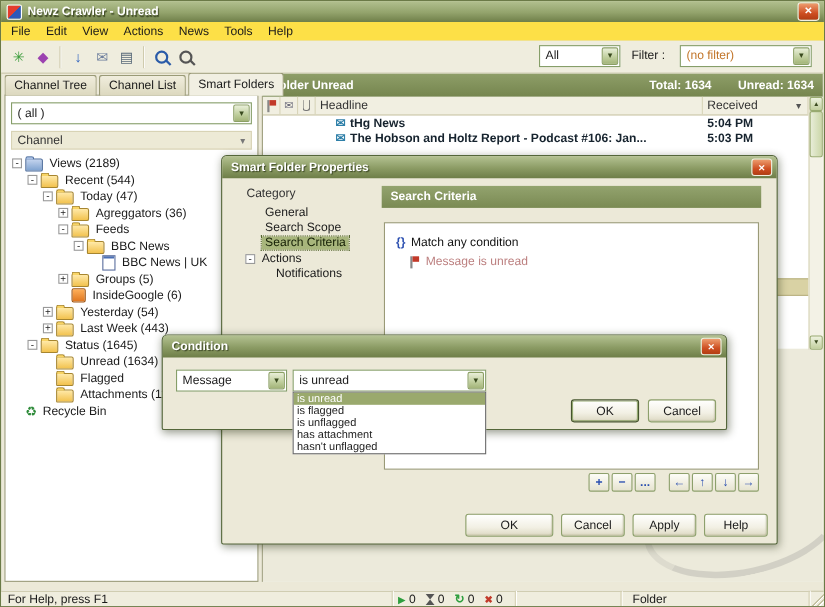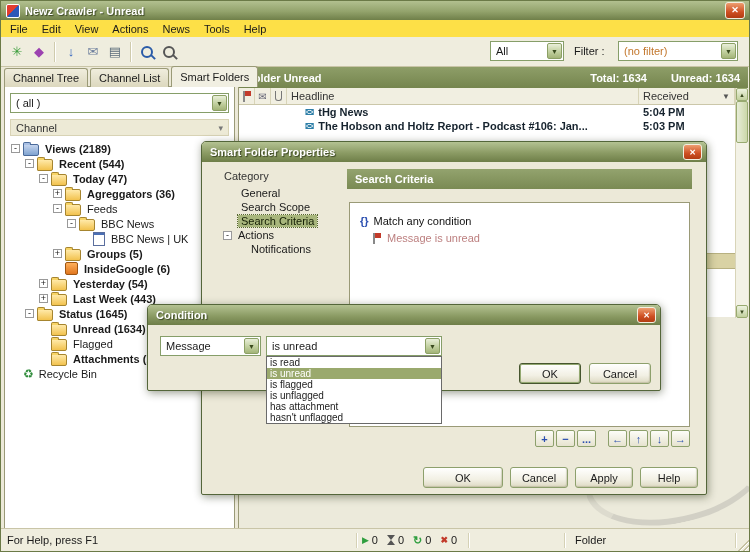--- a/index.html
+++ b/index.html
@@ -45,21 +45,21 @@
   
   .left-panel{position:absolute;top:85px;left:3px;width:231px;bottom:22px;background:#ffffff;border:1px solid #9A9A77;box-sizing:border-box}
   .scope-combo{position:absolute;top:6px;left:5px;right:5px}
   .channel-header{position:absolute;top:32px;left:5px;right:5px;height:17px;background:#EDEAD6;border:1px solid #D8D3B5;display:flex;align-items:center;padding:0 5px;color:#333;box-sizing:border-box}
   .channel-sort{margin-left:auto;color:#777;font-size:9px}
   .tree{position:absolute;top:54px;left:2px;right:2px;bottom:2px;overflow:hidden}
   .tree-item{height:15px;display:flex;align-items:center;white-space:nowrap}
   .expander{flex:none;width:9px;height:9px;background:#fff;border:1px solid #999;font-size:9px;line-height:7px;text-align:center;color:#222;margin-right:3px;box-sizing:border-box}
   .no-exp>.expander{visibility:hidden}
   .ti-label{padding:0 2px}
-  .bold>.ti-label{font-weight:bold}
+  .bold>.ti-label{font-weight:normal}
   .lvl0{padding-left:4px}.lvl1{padding-left:18px}.lvl2{padding-left:32px}.lvl3{padding-left:46px}.lvl4{padding-left:60px}.lvl5{padding-left:74px}
   .ico{flex:none;margin-right:4px;position:relative}
   .folder{width:14px;height:10px;background:linear-gradient(#FFE9A8,#F2C24E);border:1px solid #A6852F;border-radius:1px 2px 2px 1px;margin-top:3px}
   .folder::before{content:"";position:absolute;top:-3px;left:-1px;width:6px;height:2px;background:#F8D465;border:1px solid #A6852F;border-bottom:none;border-radius:2px 2px 0 0}
   .views-folder{width:14px;height:10px;background:linear-gradient(#C4D4EE,#7FA3D0);border:1px solid #4A6A9A;border-radius:1px 2px 2px 1px;margin-top:3px}
   .views-folder::before{content:"";position:absolute;top:-3px;left:-1px;width:6px;height:2px;background:#A9C0E4;border:1px solid #4A6A9A;border-bottom:none;border-radius:2px 2px 0 0}
   .feed-page{width:10px;height:12px;background:#fff;border:1px solid #5A6E9E;box-shadow:inset 0 2px 0 #4A6FB5}
   .feed-orange{width:11px;height:11px;background:linear-gradient(#FFB05A,#E0761F);border:1px solid #9E5512;border-radius:2px}
   .recycle-glyph{color:#2E8B3A;font-size:12px;line-height:12px;margin-right:3px}
 
@@ -121,21 +121,21 @@
 
   .cd-field-combo{position:absolute;left:12px;top:31px;width:101px}
   .cd-op-combo{position:absolute;left:118px;top:31px;width:176px}
   .cd-ok{position:absolute;left:371px;top:58px;width:62px}
   .cd-cancel{position:absolute;left:441px;top:58px;width:62px}
   .dd-list{position:absolute;left:118px;top:51px;width:176px;background:#fff;border:1px solid #6A6A6A;z-index:5;box-sizing:border-box}
   .dd-item{height:11px;line-height:11px;padding:0 3px;font-size:10px;color:#222;white-space:nowrap;overflow:hidden}
   .dd-item.sel{background:#9AA96D;color:#fff}
 
   
-  .statusbar{position:absolute;left:0;right:0;bottom:0;height:23px;background:#EFEDDE;border-top:1px solid #C9C5A7;display:flex;align-items:center;box-sizing:border-box}
+  .statusbar{position:absolute;left:0;right:0;bottom:0;height:14px;background:#EFEDDE;border-top:1px solid #C9C5A7;display:flex;align-items:center;box-sizing:border-box}
   .sb-sec{height:15px;display:flex;align-items:center;border-right:1px solid #D5D1B5;box-shadow:1px 0 0 #fff;box-sizing:border-box}
   .sb-help{width:356px;padding-left:6px}
   .sb-counters{width:112px;justify-content:center;gap:3px}
   .sb-spare{width:96px}
   .sb-folder{flex:1;padding-left:10px}
   .sb-grip{width:13px;height:13px;align-self:flex-end;background:
     linear-gradient(135deg,transparent 0 55%,#C6C2A2 55% 62%,#fff 62% 68%,transparent 68% 75%,#C6C2A2 75% 82%,#fff 82% 88%,transparent 88%)}
   .sb-play{color:#2E9E3E;font-size:9px}
   .sb-refresh{color:#2E9E3E;font-size:11px;font-weight:bold}
   .sb-error{color:#C23A2A;font-size:9px;font-weight:bold}
@@ -409,21 +409,20 @@
     </div>
     <div class="combo cd-field-combo">
       <span class="combo-val">Message</span>
       <span class="combo-arrow">▼</span>
     </div>
     <div class="combo cd-op-combo">
       <span class="combo-val">is unread</span>
       <span class="combo-arrow">▼</span>
     </div>
     <div class="dd-list">
-      <div class="dd-item">is read</div>
       <div class="dd-item sel">is unread</div>
       <div class="dd-item">is flagged</div>
       <div class="dd-item">is unflagged</div>
       <div class="dd-item">has attachment</div>
       <div class="dd-item">hasn't unflagged</div>
     </div>
     <span class="btn default cd-ok">OK</span>
     <span class="btn cd-cancel">Cancel</span>
   </div>
 

